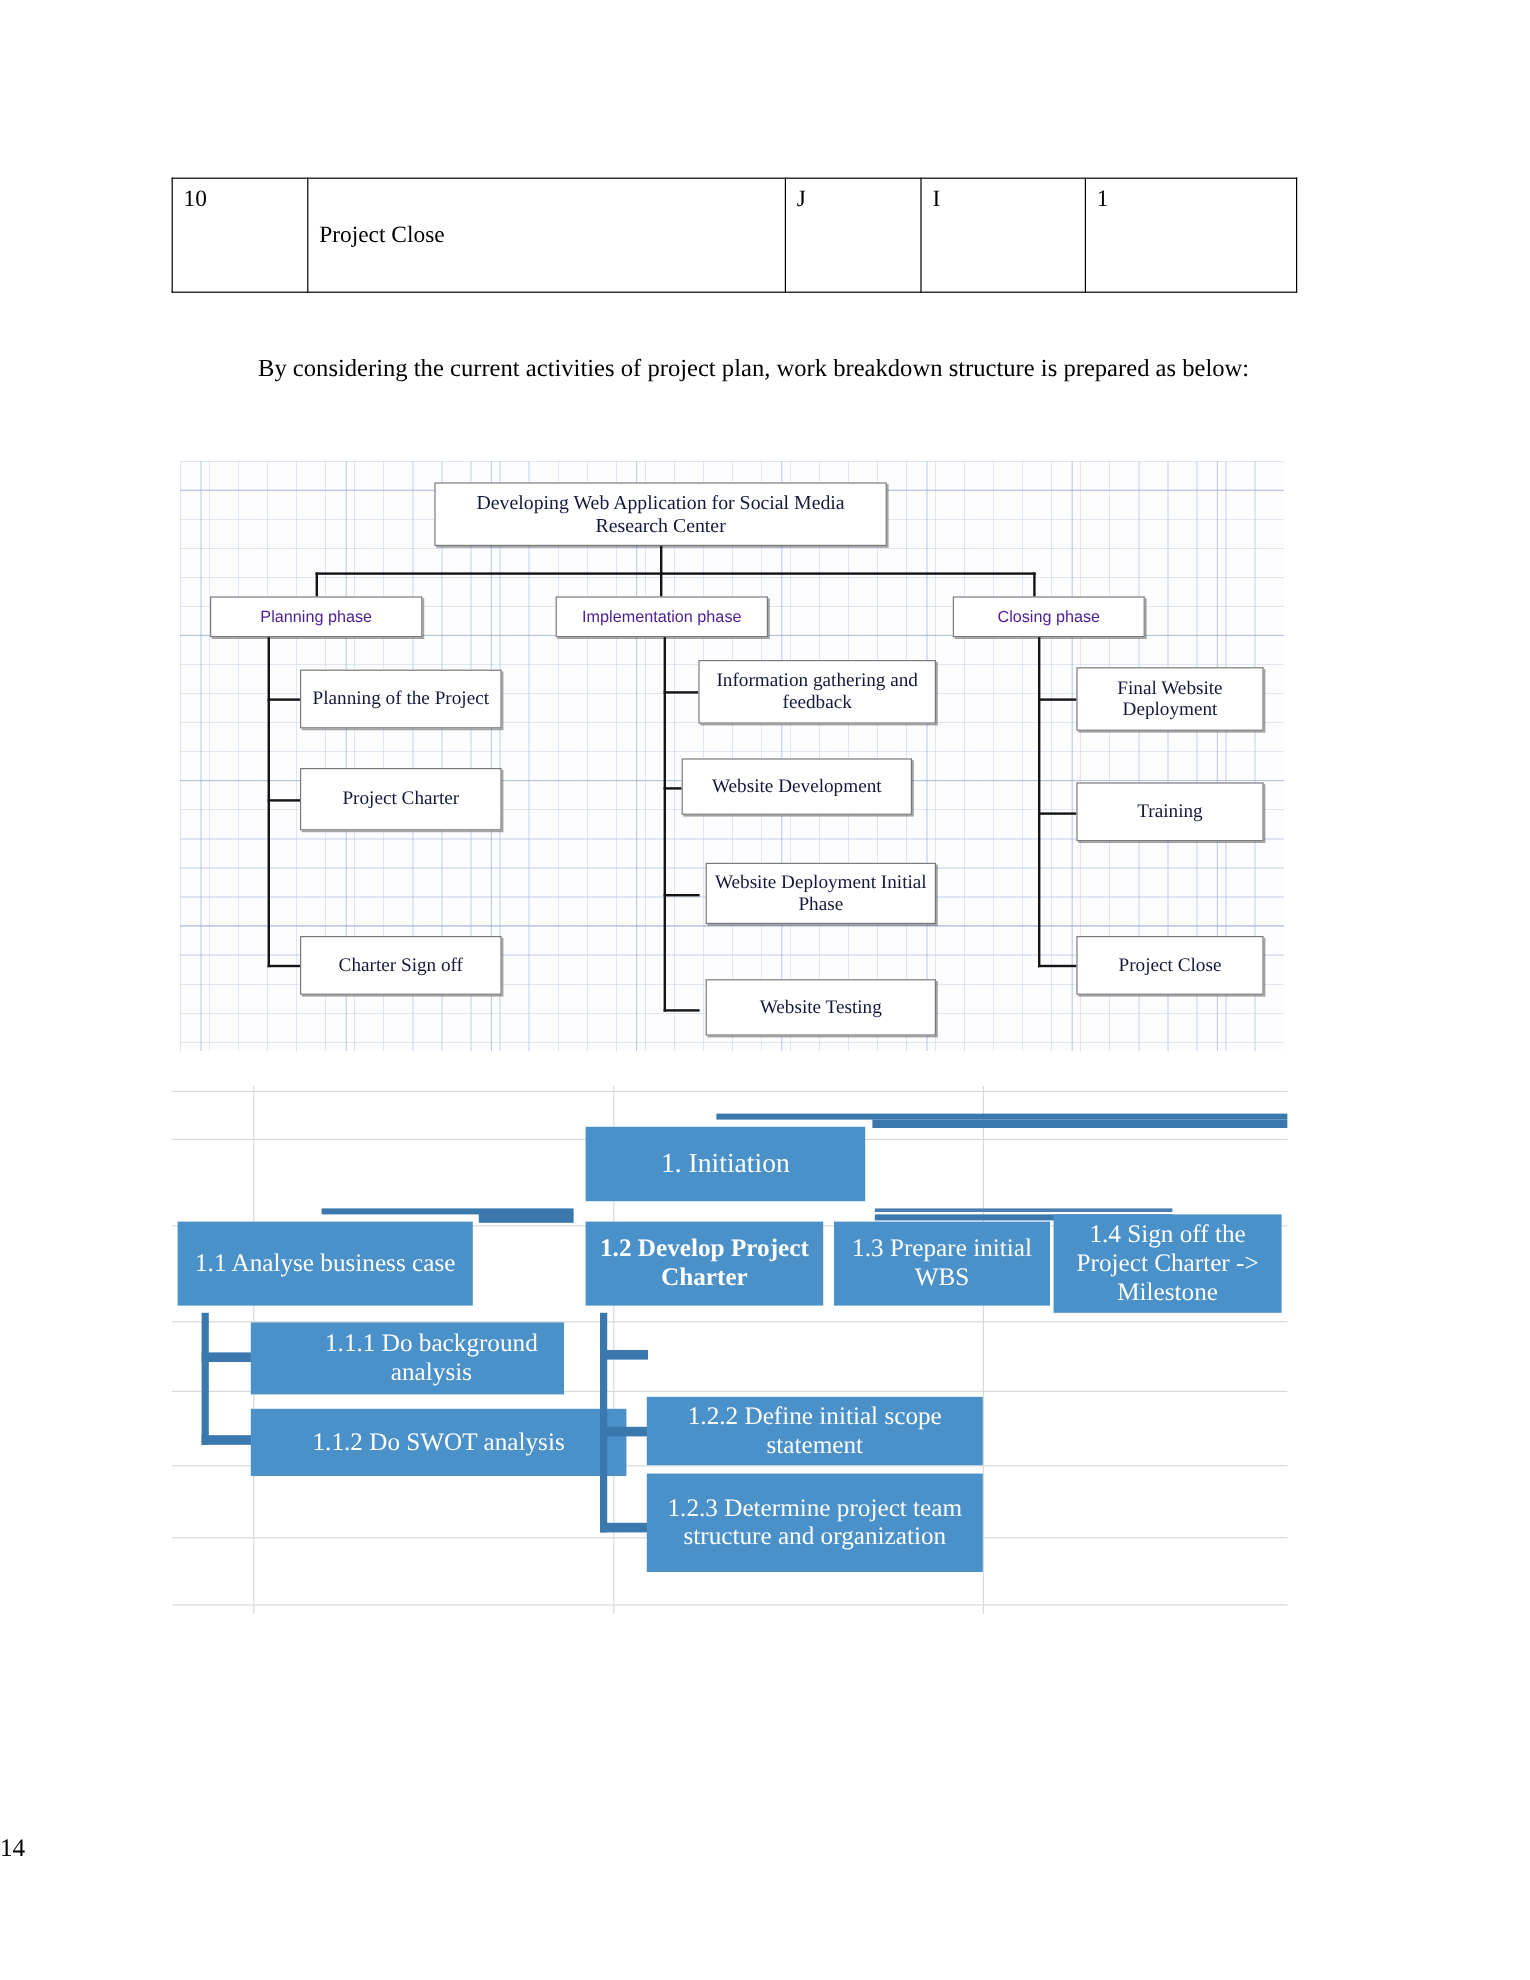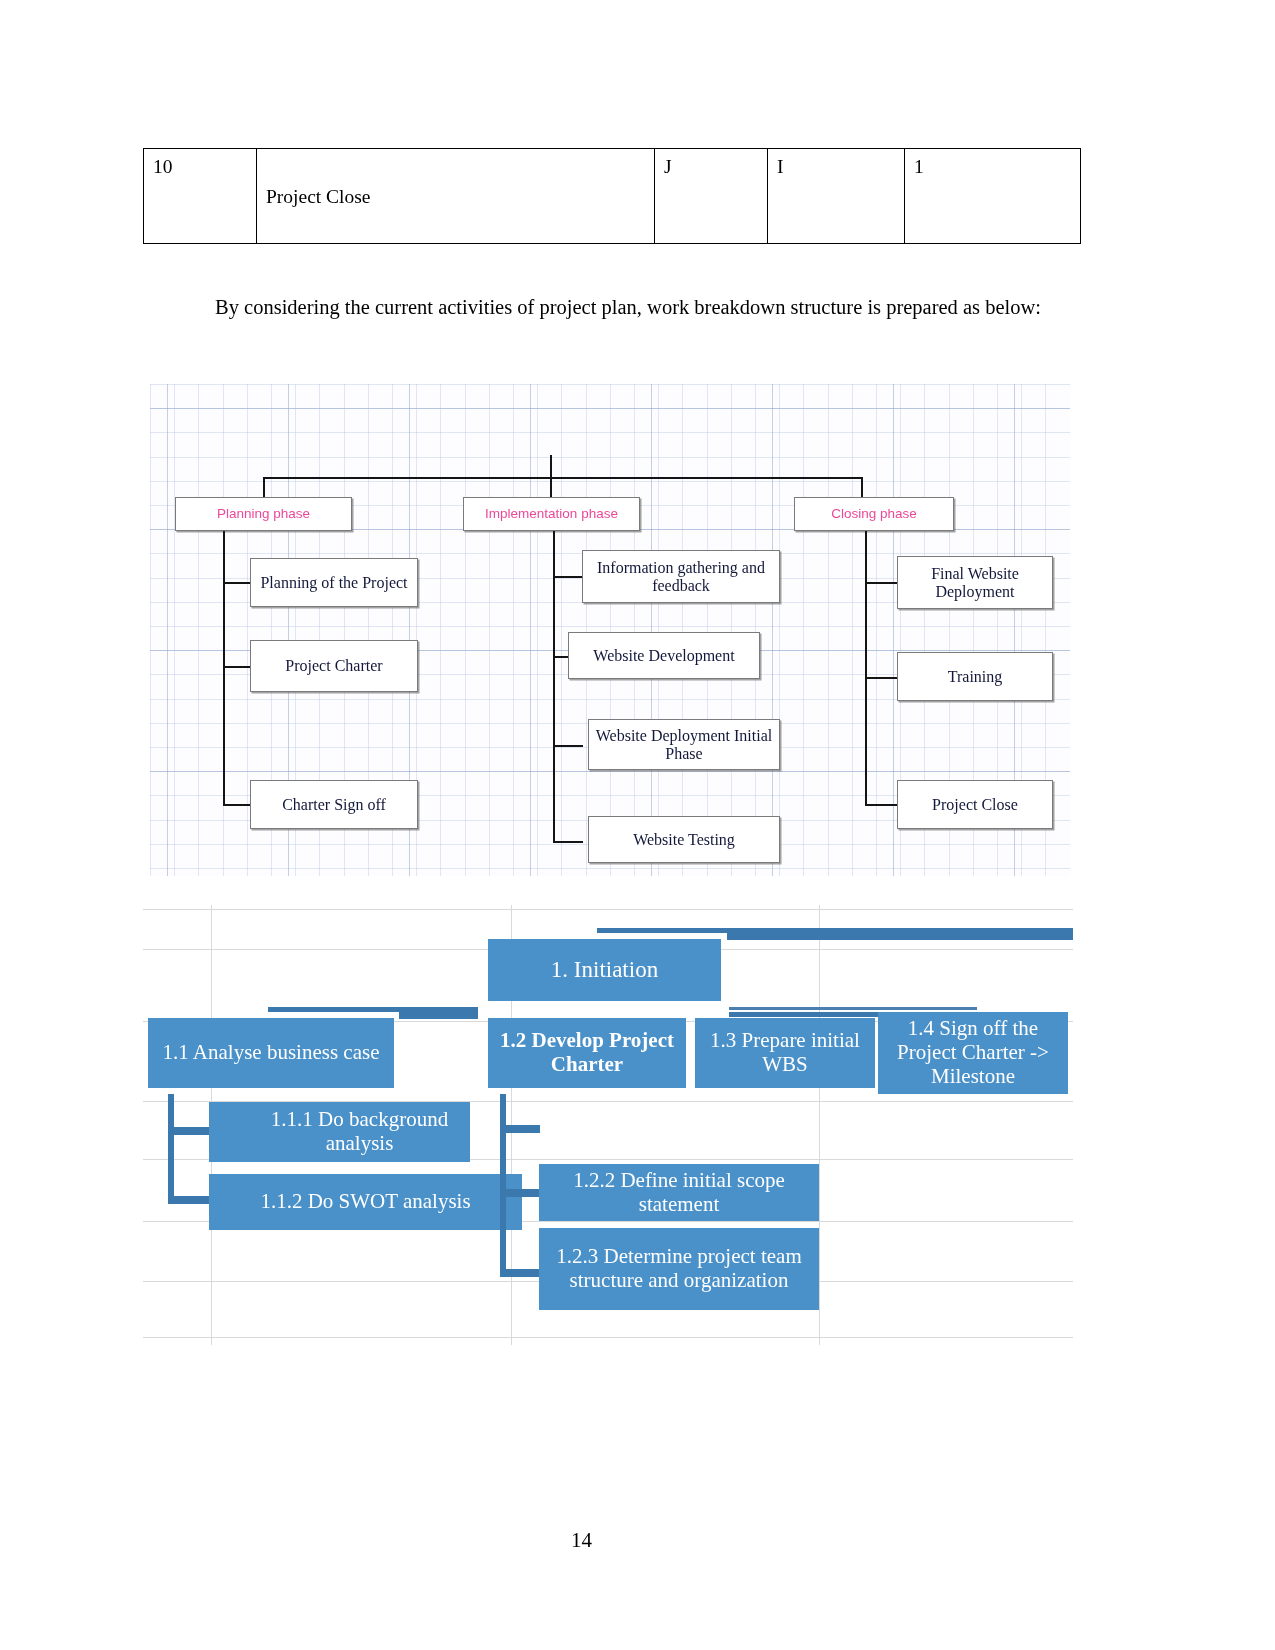--- a/index.html
+++ b/index.html
@@ -62,21 +62,21 @@
     border:1.3px solid #7a7a7a;
     box-shadow:1.5px 1.5px 0 rgba(90,90,90,.55);
     display:flex; align-items:center; justify-content:center;
     text-align:center;
     font-family:"Liberation Serif", serif;
     color:#13183a;
     line-height:1.12;
     padding:2px 4px;
   }
   .n-root  { font-size:16.5px; }
-  .n-phase { font-size:13.5px; font-family:"Liberation Sans", sans-serif; color:#ec4899; }
+  .n-phase { font-size:13.5px; font-family:"Liberation Sans", sans-serif; color:#4c1d95; }
   .n-leaf  { font-size:16px; }
 
   .lk { position:absolute; background:#141414; }
   .lk-h { height:2.2px; }
   .lk-v { width:2.2px; }
 
   
   .fig2 {
     position:absolute; left:143px; top:905px;
     width:930px; height:440px;
@@ -103,21 +103,21 @@
   .b-l3 { font-size:21px; }
 
   .c2 { position:absolute; background:#3a78ad; }
   .c2.h { height:4.5px; }
   .c2.v { width:5.5px; }
   .c2.thin { background:#4a7fb0; height:3.2px; }
 
   
   .pgnum {
     position:absolute; left:0; top:1528px; width:1163px;
-    text-align:center; font-size:21px;
+    text-align:left; font-size:21px;
     font-family:"Liberation Serif", serif;
   }
 </style>
 </head>
 <body>
 
 <div class="page">
 
   <div class="tbl-wrap">
     <table class="doc-table">
@@ -144,20 +144,21 @@
     <div class="grid-major-h" style="top:387px"></div>
     <div class="grid-major-v" style="left:17px"></div>
     <div class="grid-major-v" style="left:138px"></div>
     <div class="grid-major-v" style="left:259px"></div>
     <div class="grid-major-v" style="left:380px"></div>
     <div class="grid-major-v" style="left:501px"></div>
     <div class="grid-major-v" style="left:622px"></div>
     <div class="grid-major-v" style="left:743px"></div>
     <div class="grid-major-v" style="left:864px"></div>
 
+    <div class="n n-root" style="left:212px; top:18px; width:377px; height:53px;">Developing Web Application for Social Media Research Center</div>
 
     <div class="lk lk-v" style="left:400px; top:71px; height:24px;"></div>
     <div class="lk lk-h" style="left:113px; top:93px; width:600px;"></div>
     <div class="lk lk-v" style="left:113px; top:93px; height:22px;"></div>
     <div class="lk lk-v" style="left:400px; top:93px; height:22px;"></div>
     <div class="lk lk-v" style="left:711px; top:93px; height:22px;"></div>
 
     <div class="n n-phase" style="left:25px; top:113px; width:177px; height:34px;">Planning phase</div>
     <div class="n n-phase" style="left:313px; top:113px; width:177px; height:34px;">Implementation phase</div>
     <div class="n n-phase" style="left:644px; top:113px; width:160px; height:34px;">Closing phase</div>

